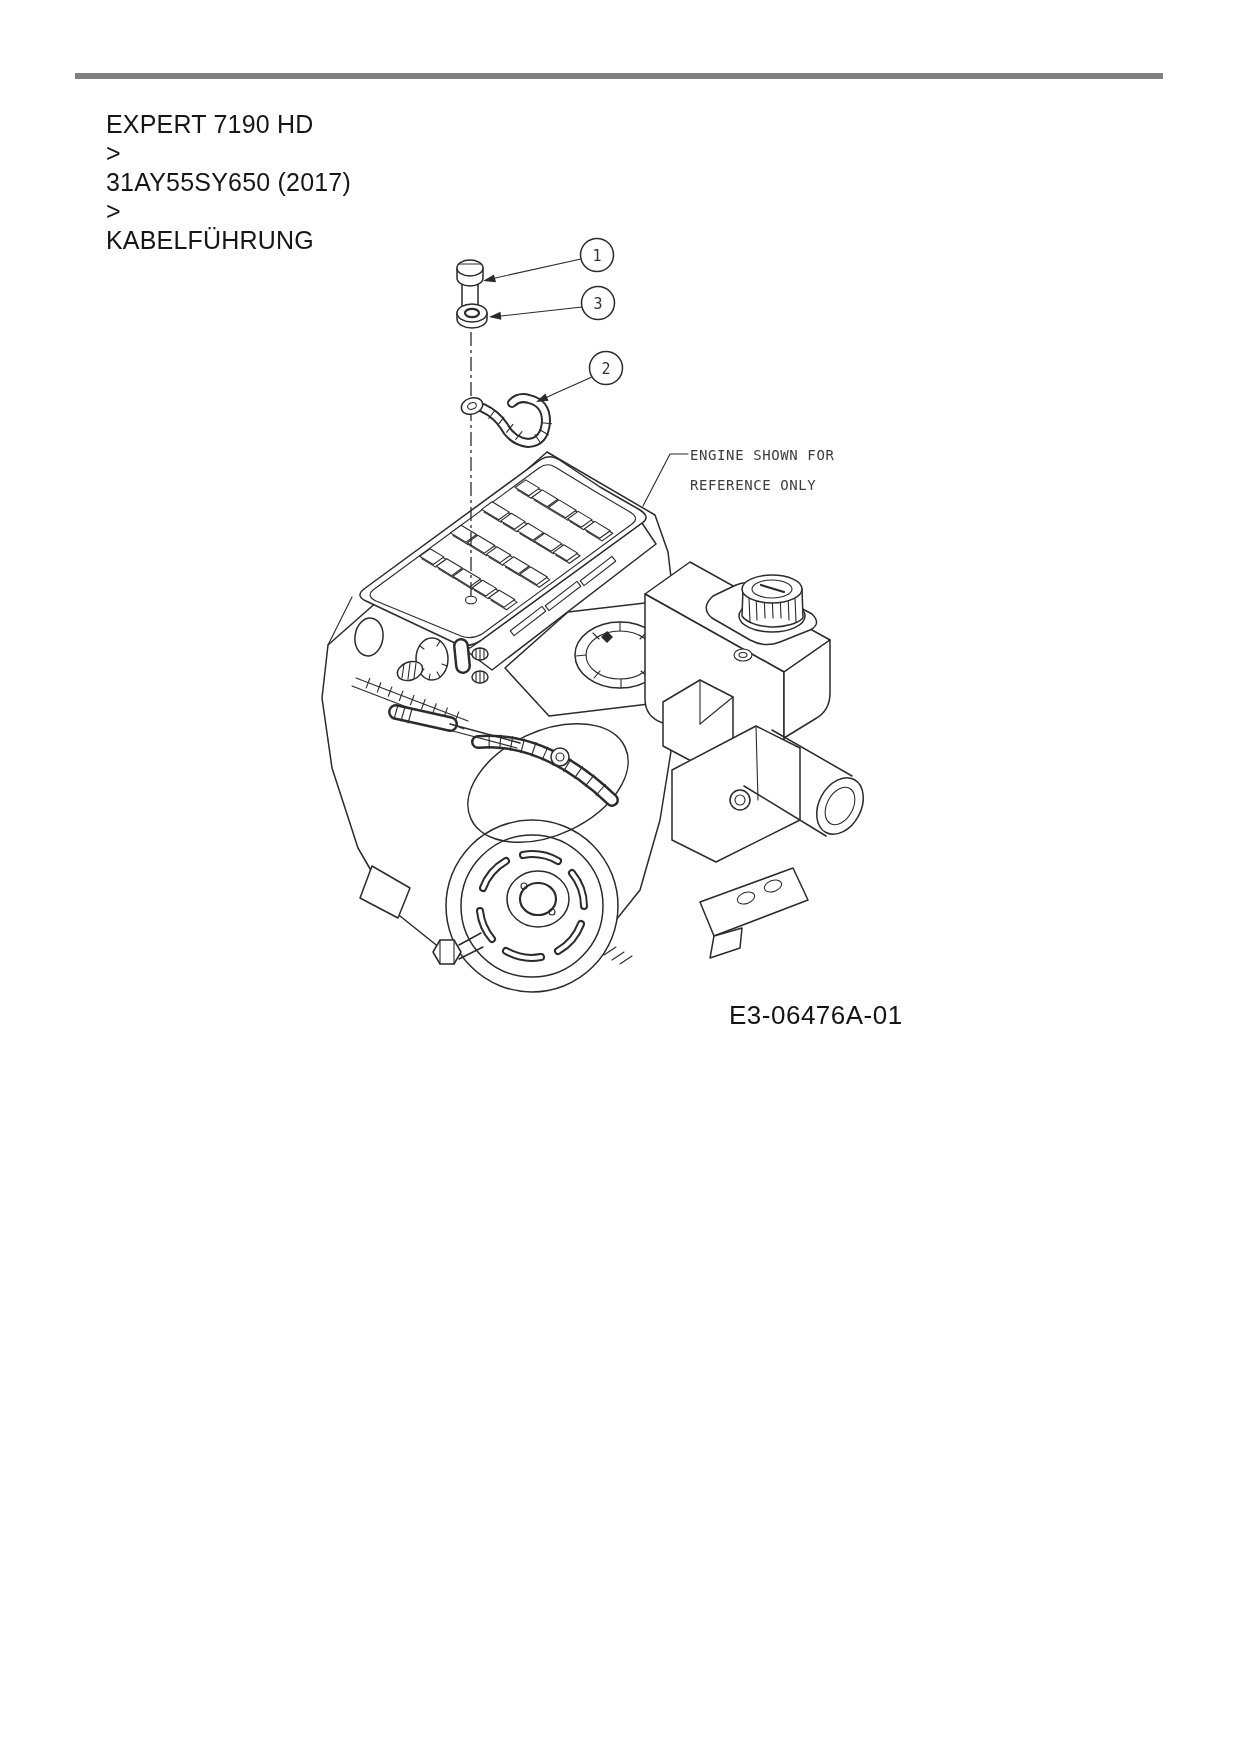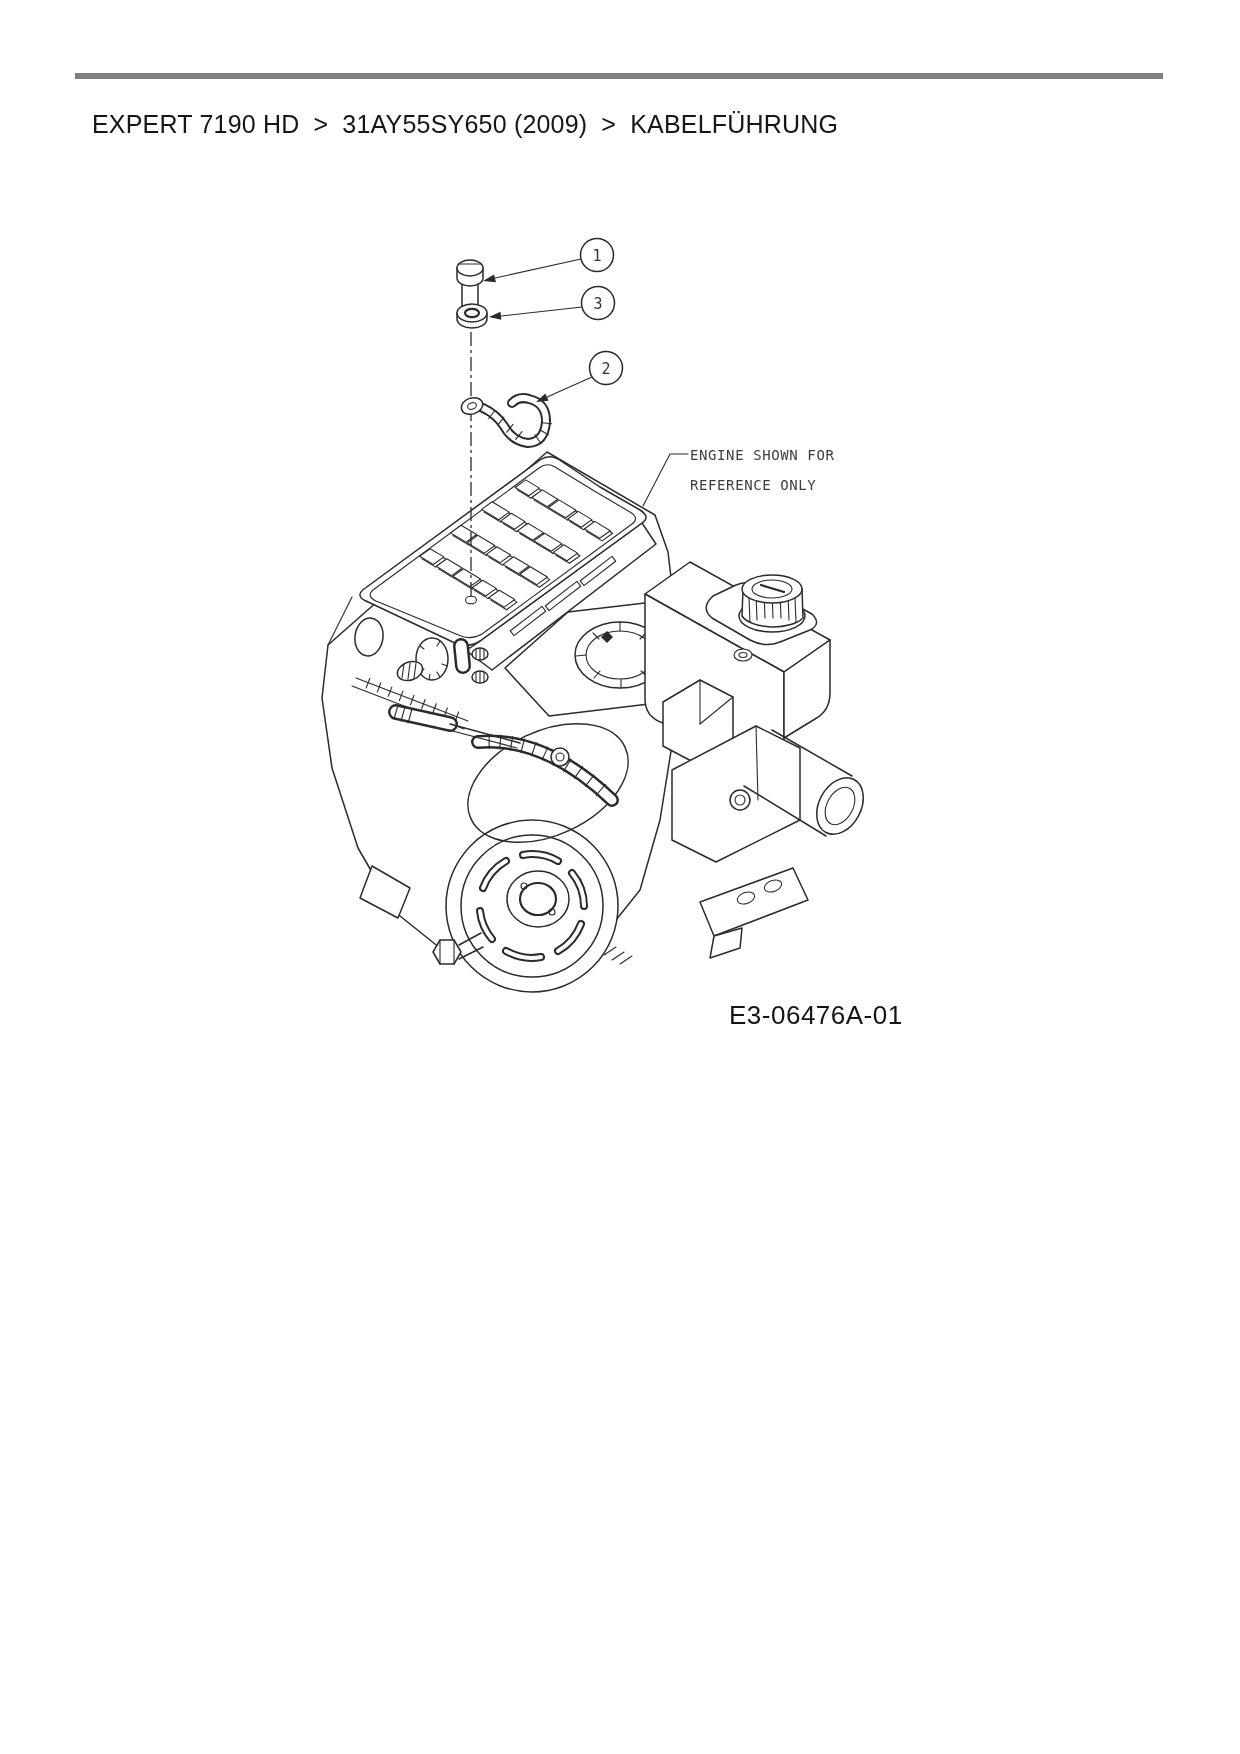--- a/index.html
+++ b/index.html
@@ -1,20 +1,20 @@
 <!DOCTYPE html>
 <html><head>
 <meta charset="utf-8">
 <style>
   html,body{margin:0;padding:0;background:#e8e8e8;}
   .page{position:relative;width:1240px;height:1754px;background:#ffffff;overflow:hidden;
         font-family:"Liberation Sans",sans-serif;}
   .rule{position:absolute;left:75px;top:73px;width:1088px;height:6px;background:#7f7f7f;}
   .breadcrumb{position:absolute;left:92px;top:110px;display:flex;align-items:baseline;
-              font-size:25px;color:#161616;letter-spacing:.2px;white-space:nowrap;}
+              font-size:25px;color:#161616;letter-spacing:.2px;white-space:nowrap;flex-direction:column;}
   .bc-sep{margin:0 14px;color:#161616;}
   .bc-item{cursor:pointer;}
   svg.diagram{position:absolute;left:0;top:0;}
   
   .s{stroke:#2b2b2b;stroke-width:1.5;fill:none;stroke-linecap:round;stroke-linejoin:round;}
   .f{stroke:#2b2b2b;stroke-width:1.5;fill:#ffffff;stroke-linecap:round;stroke-linejoin:round;}
   .t1{stroke-width:1.1;}
   .t2{stroke-width:2.2;}
   .dark{fill:#2b2b2b;stroke:none;}
   .tube-o{stroke:#2b2b2b;fill:none;stroke-linecap:round;}
@@ -30,21 +30,21 @@
 </head>
 <body>
 
 <div class="page">
 
   <div class="rule"></div>
 
   <nav class="breadcrumb">
     <span class="bc-item">EXPERT 7190 HD</span>
     <span class="bc-sep">&gt;</span>
-    <span class="bc-item">31AY55SY650 (2009)</span>
+    <span class="bc-item">31AY55SY650 (2017)</span>
     <span class="bc-sep">&gt;</span>
     <span class="bc-item">KABELFÜHRUNG</span>
   </nav>
 
   <svg class="diagram" width="1240" height="1754" viewBox="0 0 1240 1754">
 
     <g>
 
       <path class="f" d="M547,452 L655,515 L668,552 L676,620 L676,720 L660,820 L640,890 L600,940 L520,962 L440,948 L395,912 L358,848 L332,768 L322,698 L328,645 Z"></path>
       <ellipse class="s" cx="369" cy="637" rx="14" ry="19" transform="rotate(8 369 637)"></ellipse>

